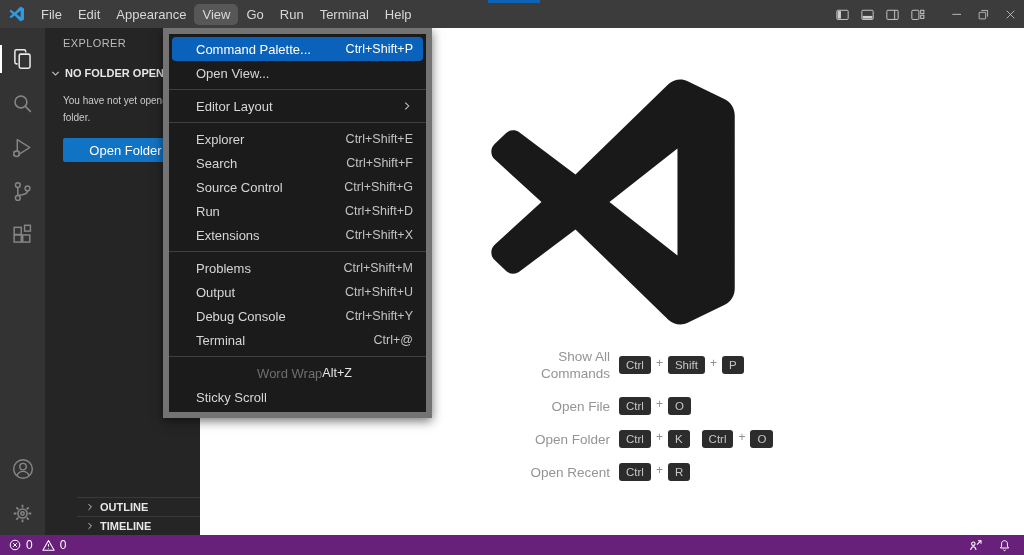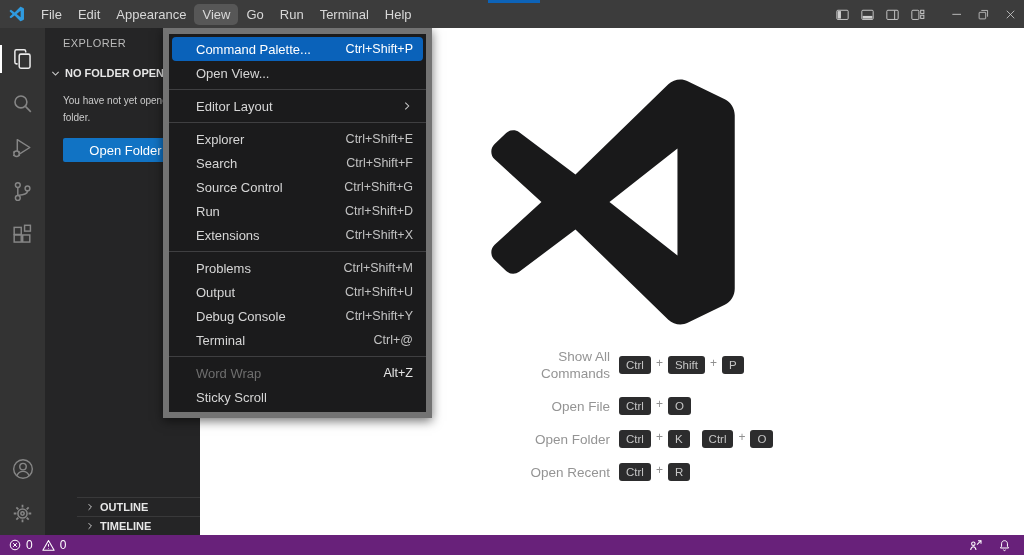--- a/index.html
+++ b/index.html
@@ -48,21 +48,21 @@
   .kbd { background:#2c2c2d; color:#c5c5c5; font-size:11.5px; line-height:16px; padding:1px 7px; border-radius:3px; font-family:inherit; }
   .plus { color:#8f8f8f; font-size:12px; margin:0 5px; }
   .chord-gap { width:12px; }
 
   
   .menu { position:absolute; left:163px; top:28px; width:269px; background:#1b1b1c; border:6px solid #737373; box-shadow:0 3px 10px rgba(0,0,0,.55); padding:3px 0; z-index:50; }
   .menu-row { height:24px; margin:0 3px; padding:0 10px 0 24px; display:flex; align-items:center; justify-content:space-between; border-radius:4px; font-size:13px; color:#d6d6d6; }
   .menu-row .shortcut { font-size:12.5px; color:#c2c2c2; }
   .menu-row.selected { background:#0a62ba; color:#ffffff; }
   .menu-row.selected .shortcut { color:#ffffff; }
-  .menu-row.disabled { color:#6e6e6e; }
+  .menu-row.disabled { color:#6e6e6e;justify-content:center; }
   .menu-row.disabled .shortcut { color:#e5e5e5; }
   .menu-sep { height:1px; background:#3f3f41; margin:4px 0; }
   .submenu-arrow { color:#cccccc; }
 
   
   .statusbar { position:absolute; left:0; top:535px; width:1024px; height:20px; background:#68217a; color:#ffffff; display:flex; align-items:center; font-size:12px; z-index:40; }
   .st-left { display:flex; align-items:center; margin-left:8px; gap:4px; }
   .st-right { margin-left:auto; display:flex; align-items:center; gap:13px; margin-right:12px; }
   .st-ico { display:flex; align-items:center; }
 </style>

